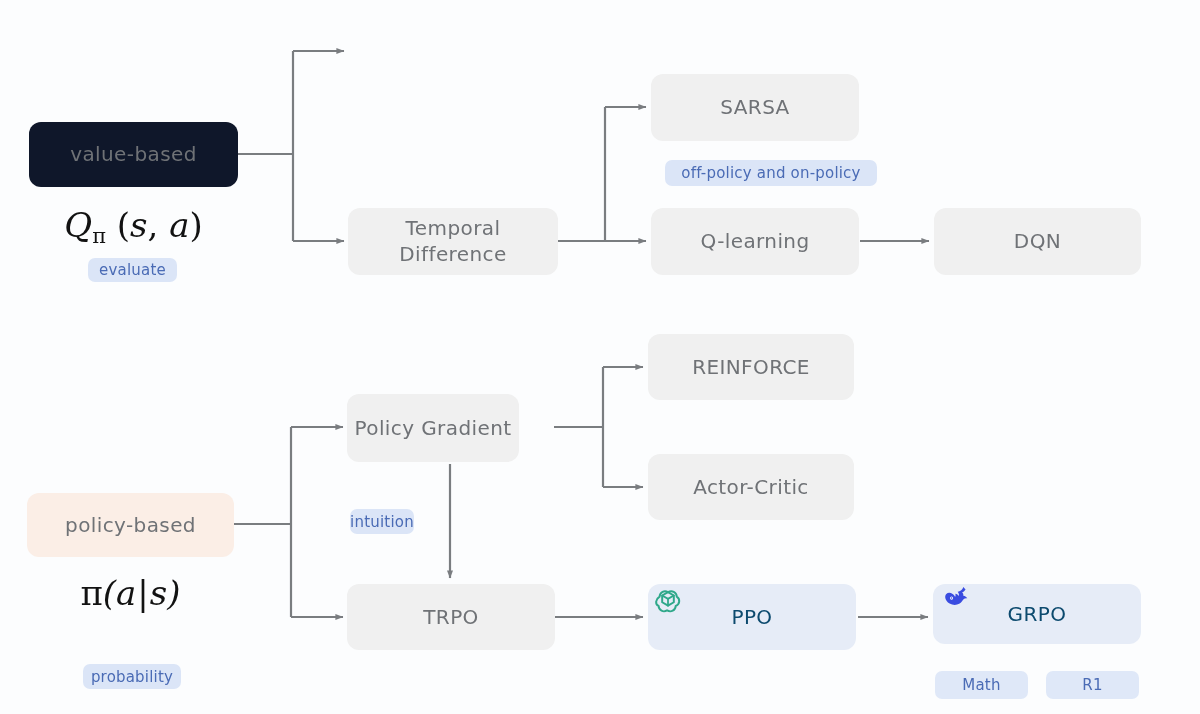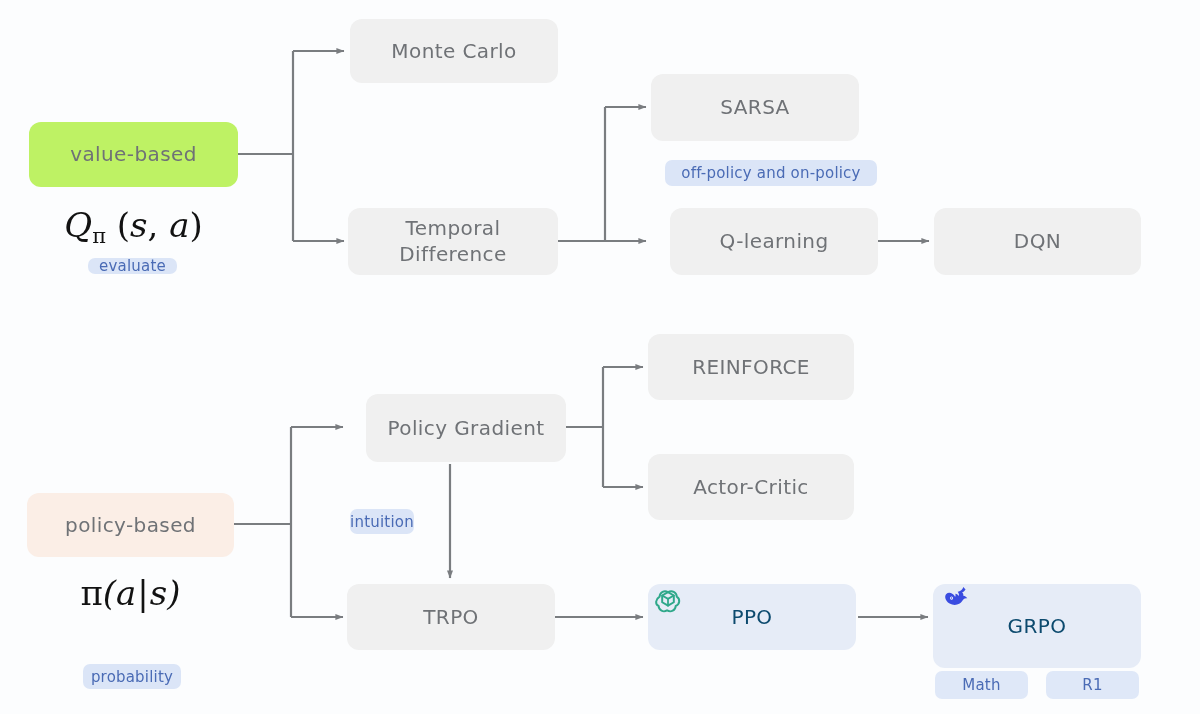--- a/index.html
+++ b/index.html
@@ -39,21 +39,21 @@
     letter-spacing: 0.4px;
     text-align: center;
     line-height: 1.22;
     white-space: pre-line;
     user-select: none;
   }
   .node.two-line { line-height: 1.28; }
 
   
   .node.root-value {
-    background: #bef264;
+    background: #0f172a;
     color: #6f7276;
   }
   .node.root-policy {
     background: #fbeee6;
     color: #6f7276;
   }
   
   .node.branded {
     background: #e6ecf7;
     color: #0c4a6e;
@@ -146,61 +146,60 @@
       <path d="M554,617 L643,617" marker-end="url(#arw)"></path>
 
       <path d="M858,617 L928,617" marker-end="url(#arw)"></path>
     </g>
   </svg>
 
   <div class="node root-value" style="left:29px; top:122px; width:209px; height:65px;">value-based</div>
 
   <div class="formula" style="left:29px; top:205px; width:209px;">Q<span class="sub">π</span><span class="upr"> (</span>s<span class="upr">,</span> a<span class="upr">)</span></div>
 
-  <div class="tag" style="left:88px; top:258px; width:89px; height:16px;">evaluate</div>
-
-  <div class="node" style="left:350px; top:19px; width:208px; height:64px;">Monte Carlo</div>
+  <div class="tag" style="left:88px; top:258px; width:89px; height:24px;">evaluate</div>
+
 
   <div class="node two-line" style="left:348px; top:208px; width:210px; height:67px;">Temporal
 Difference</div>
 
   <div class="node" style="left:651px; top:74px; width:208px; height:67px;">SARSA</div>
 
   <div class="tag" style="left:651px; top:160px; width:212px; height:26px;margin-left:14px;">off-policy and on-policy</div>
 
-  <div class="node" style="left:651px; top:208px; width:208px; height:67px;margin-left:19px;">Q-learning</div>
+  <div class="node" style="left:651px; top:208px; width:208px; height:67px;">Q-learning</div>
 
   <div class="node" style="left:934px; top:208px; width:207px; height:67px;">DQN</div>
 
   <div class="node root-policy" style="left:27px; top:493px; width:207px; height:64px;">policy-based</div>
 
   <div class="formula" style="left:27px; top:573px; width:207px;"><span class="upr">π</span>(a<span class="bar">|</span>s)</div>
 
   <div class="tag" style="left:83px; top:664px; width:98px; height:25px;">probability</div>
 
-  <div class="node" style="left:347px; top:394px; width:200px; height:68px;margin-left:19px;">Policy Gradient</div>
+  <div class="node" style="left:347px; top:394px; width:172px; height:68px;">Policy Gradient</div>
 
   <div class="node" style="left:648px; top:334px; width:206px; height:66px;">REINFORCE</div>
 
   <div class="node" style="left:648px; top:454px; width:206px; height:66px;">Actor-Critic</div>
 
   <div class="tag" style="left:350px; top:509px; width:64px; height:25px;">intuition</div>
 
   <div class="node" style="left:347px; top:584px; width:208px; height:66px;">TRPO</div>
 
   <div class="node branded" style="left:648px; top:584px; width:208px; height:66px;">PPO</div>
   <svg class="logo" style="left:653px; top:585px;" viewBox="0 0 32 32" xmlns="http://www.w3.org/2000/svg">
     <path fill="none" stroke="#2fa88a" stroke-width="2.1" stroke-linejoin="round" stroke-linecap="round" d="M16 7.6 L22.2 11.2 L22.2 18.4 L16 22 L9.8 18.4 L9.8 11.2 Z"></path>
     <path fill="none" stroke="#2fa88a" stroke-width="2.1" stroke-linecap="round" d="M16 7.6 C20.3 5.1 25 7.6 25.4 12.4 C29.3 15.2 28.6 20.4 24.3 22.3
          C23.9 27.1 19.2 29.6 15 27.1 C11 29.6 6.3 27.1 5.9 22.3
          C2 20.4 2.7 15.2 7 12.4 C7.4 7.6 12.1 5.1 16 7.6 Z"></path>
     <path fill="none" stroke="#2fa88a" stroke-width="1.9" stroke-linecap="round" d="M9.8 11.2 L16 14.8 L22.2 11.2 M16 14.8 L16 22"></path>
   </svg>
 
-  <div class="node branded" style="left:933px; top:584px; width:208px; height:84px;">GRPO</div>
+  <div class="node branded" style="left:933px; top:584px; width:208px; height:60px;">GRPO</div>
   <svg class="logo" style="left:939px; top:582px; width:34px; height:34px;" viewBox="0 0 34 34" xmlns="http://www.w3.org/2000/svg">
     <path fill="#3a4ce0" d="M26.6 7.0c-0.7 1.9-2.0 3.1-3.6 3.6 1.1 0.7 1.6 1.9 1.3 3.1
          2.0 0.3 3.3 1.3 4.0 2.6-1.6-0.3-2.8 0.1-3.7 0.9
          -1.2 1.2-2.0 3.3-4.4 4.6-2.8 1.6-6.6 1.5-9.6-0.3
          -2.4-1.4-3.9-3.5-4.3-5.6-0.3-1.6 0.1-3.1 1.0-4.0
          1.6-1.5 4.2-1.4 6.3 0.0 1.1 0.7 2.0 1.8 2.5 3.0
          0.5-0.9 0.6-2.0 0.3-3.1 1.5 0.3 2.7 1.1 3.5 2.1
          0.3-1.6-0.2-3.1-1.2-4.2 1.6-0.1 3.0-0.8 4.0-1.9
          0.8-0.8 1.3-1.8 1.6-2.8 0.6 0.6 1.2 1.2 1.8 1.9z"></path>
     <circle cx="12.6" cy="16.1" r="1.55" fill="#ffffff"></circle>

